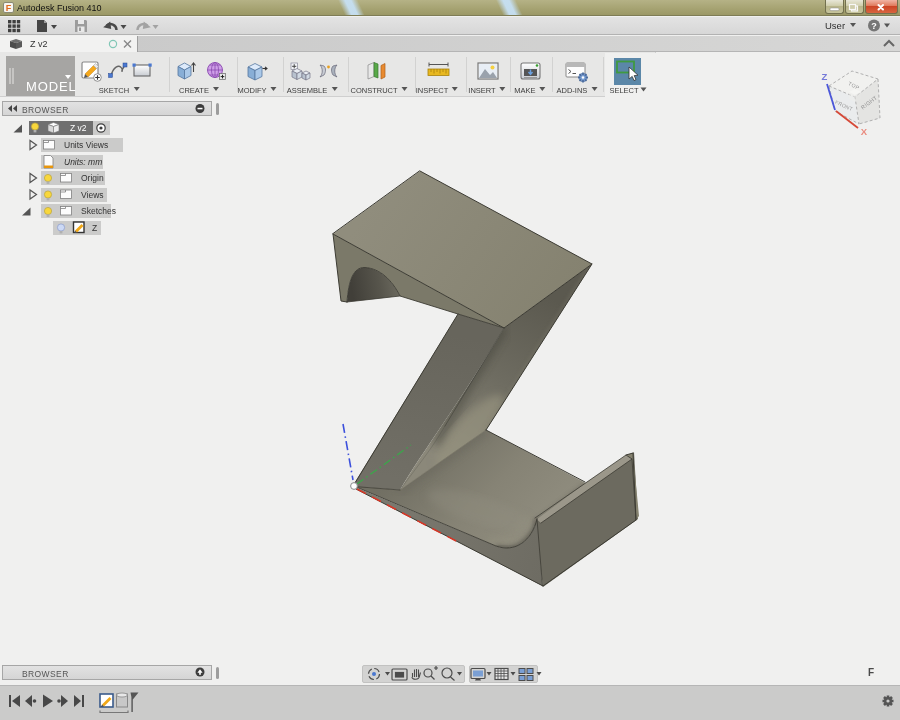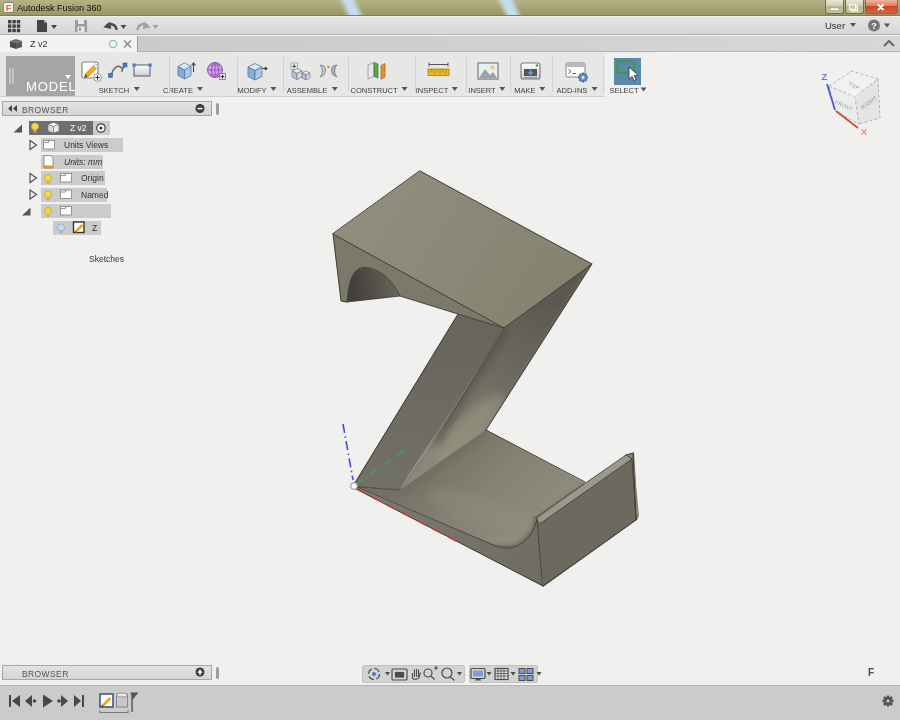--- a/index.html
+++ b/index.html
@@ -38,21 +38,21 @@
   #fletter { position:absolute; left:868px; top:667px; font-size:10px; font-weight:bold; color:#4a4a4a; }
 </style>
 </head>
 <body>
 
   <div id="titlebar" class="abs">
     <div class="streak" style="left:342px;"></div>
     <div class="streak" style="left:500px;"></div>
   </div>
   <div id="appicon" class="abs">F</div>
-  <div id="apptitle" class="abs">Autodesk Fusion 360</div>
+  <div id="apptitle" class="abs">Autodesk Fusion 410</div>
 
   <div class="winbtn" style="left:825px; width:19px; background:linear-gradient(#e8e7d8,#cfcdab 45%,#b9b68b 50%,#c6c49c);"></div>
   <div class="winbtn" style="left:845px; width:19px; background:linear-gradient(#e8e7d8,#cfcdab 45%,#b9b68b 50%,#c6c49c);"></div>
   <div class="winbtn" style="left:865px; width:33px; background:linear-gradient(#f0b4a4,#e07a5c 45%,#cc4526 50%,#d86540);"></div>
   <svg class="abs" style="left:825px;top:0" width="75" height="16" viewBox="0 0 75 16">
     <rect x="5" y="8" width="9" height="2.6" rx="1" fill="#fff" stroke="#888" stroke-width="0.5"></rect>
     <g stroke="#f8f8f8" fill="none" stroke-width="1.2">
       <rect x="26.5" y="6" width="6" height="5" fill="#cfcdab"></rect>
       <rect x="24.5" y="4.5" width="6" height="5" fill="#cfcdab"></rect>
     </g>
@@ -123,21 +123,21 @@
   <div id="ribbon" class="abs">
     <div id="modelbtn">
       <div class="grip" style="left:3px"></div>
       <div class="grip" style="left:6px"></div>
       <div class="t">MODEL</div>
       <svg style="position:absolute;left:58px;top:18px" width="8" height="6">
         <path d="M1 1 L7 1 L4 5 Z" fill="#fff"></path>
       </svg>
     </div>
     <div class="seclabel" style="left:119px">SKETCH <span class="dar"></span></div>
-    <div class="seclabel" style="left:183px">CREATE <span class="dar"></span></div>
+    <div class="seclabel" style="left:199px">CREATE <span class="dar"></span></div>
     <div class="seclabel" style="left:257px">MODIFY <span class="dar"></span></div>
     <div class="seclabel" style="left:312px">ASSEMBLE <span class="dar"></span></div>
     <div class="seclabel" style="left:379px">CONSTRUCT <span class="dar"></span></div>
     <div class="seclabel" style="left:437px">INSPECT <span class="dar"></span></div>
     <div class="seclabel" style="left:487px">INSERT <span class="dar"></span></div>
     <div class="seclabel" style="left:530px">MAKE <span class="dar"></span></div>
     <div class="seclabel" style="left:577px">ADD-INS <span class="dar"></span></div>
     <div class="seclabel" style="left:627px">SELECT <span class="dar"></span></div>
     <div class="sep" style="left:169px"></div>
     <div class="sep" style="left:237px"></div>
@@ -376,23 +376,23 @@
   <div class="row" style="left:29px;top:121px;width:64px;background:#6f6f6f"></div>
   <div class="rowt" style="left:70px;top:123px;color:#fff;">Z v2</div>
   <div class="row" style="left:93px;top:121px;width:17px;"></div>
   <div class="row" style="left:41px;top:138px;width:82px;"></div>
 <div class="rowt" style="left:64px;top:140px;">Units Views</div>
   <div class="row" style="left:41px;top:154.5px;width:62px;"></div>
 <div class="rowt" style="left:64px;top:156.5px;font-style:italic;">Units: mm</div>
   <div class="row" style="left:41px;top:171px;width:64px;"></div>
 <div class="rowt" style="left:81px;top:173px;">Origin</div>
   <div class="row" style="left:41px;top:187.5px;width:66px;"></div>
-<div class="rowt" style="left:81px;top:189.5px;">Named</div>
+<div class="rowt" style="left:81px;top:189.5px;">Views</div>
   <div class="row" style="left:41px;top:204px;width:70px;"></div>
-<div class="rowt" style="left:89px;top:206px;margin-top:48px;">Sketches</div>
+<div class="rowt" style="left:81px;top:206px;">Sketches</div>
   <div class="row" style="left:53px;top:221px;width:48px;"></div>
 <div class="rowt" style="left:92px;top:223px;">Z</div>
   <svg class="abs" style="left:0;top:100px" width="230" height="140" viewBox="0 0 230 140">
 
     <path d="M13.5 32.5 L22 32.5 L22 24.5 Z" fill="#555"></path>
 
     <g id="bulb">
       <circle cx="35" cy="26.5" r="3.6" fill="#f8d73c" stroke="#b9a43c" stroke-width="0.7"></circle>
       <rect x="33.6" y="30" width="2.8" height="2.4" fill="#b0b0b0"></rect>
     </g>

